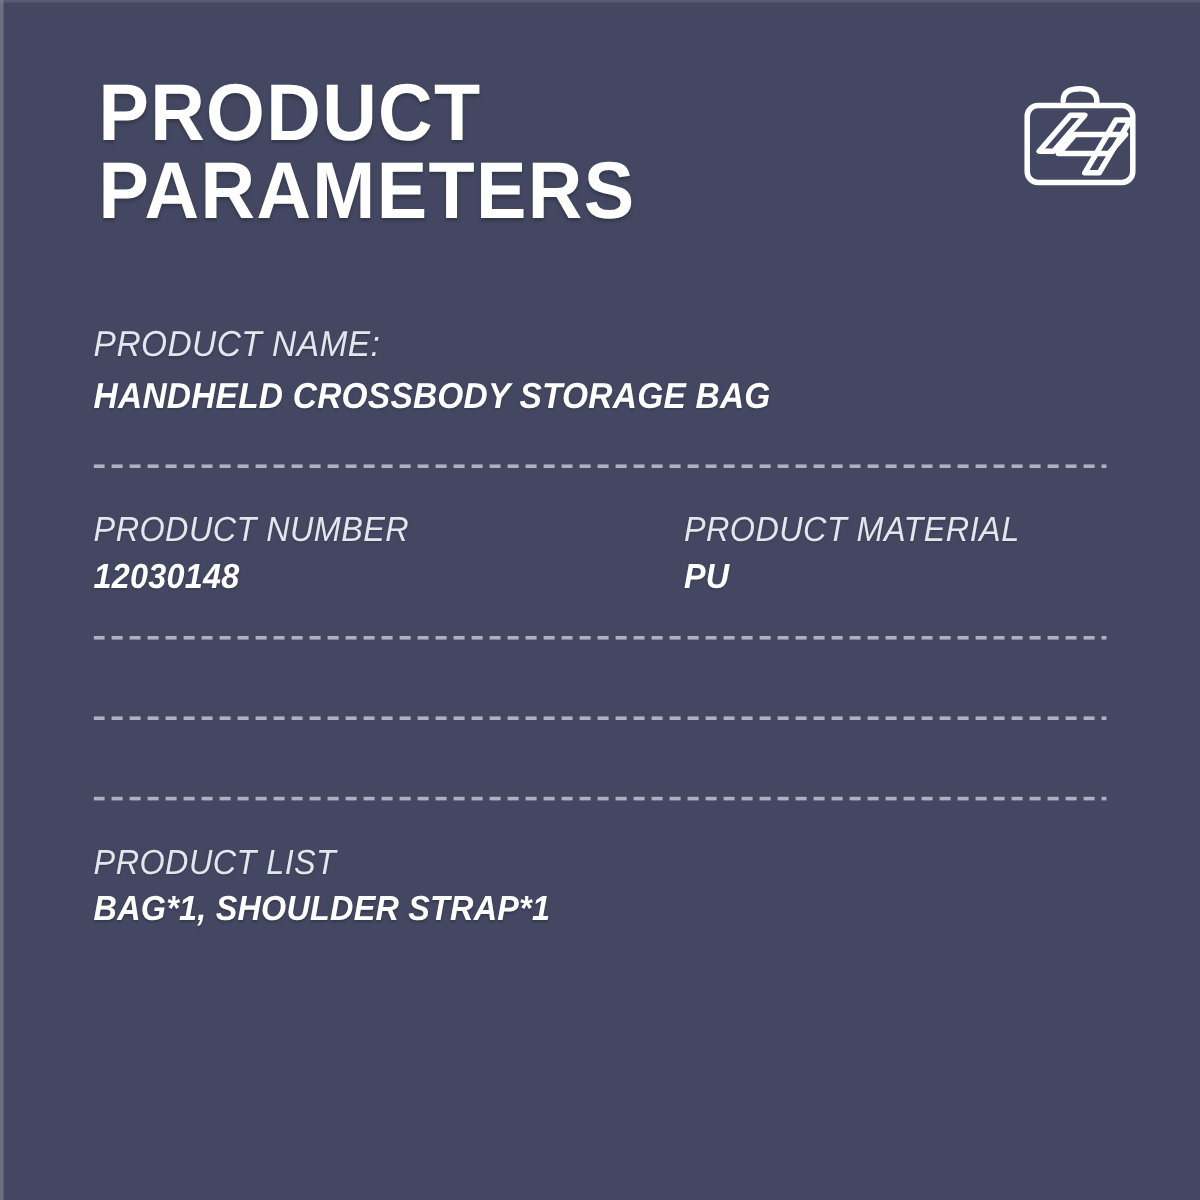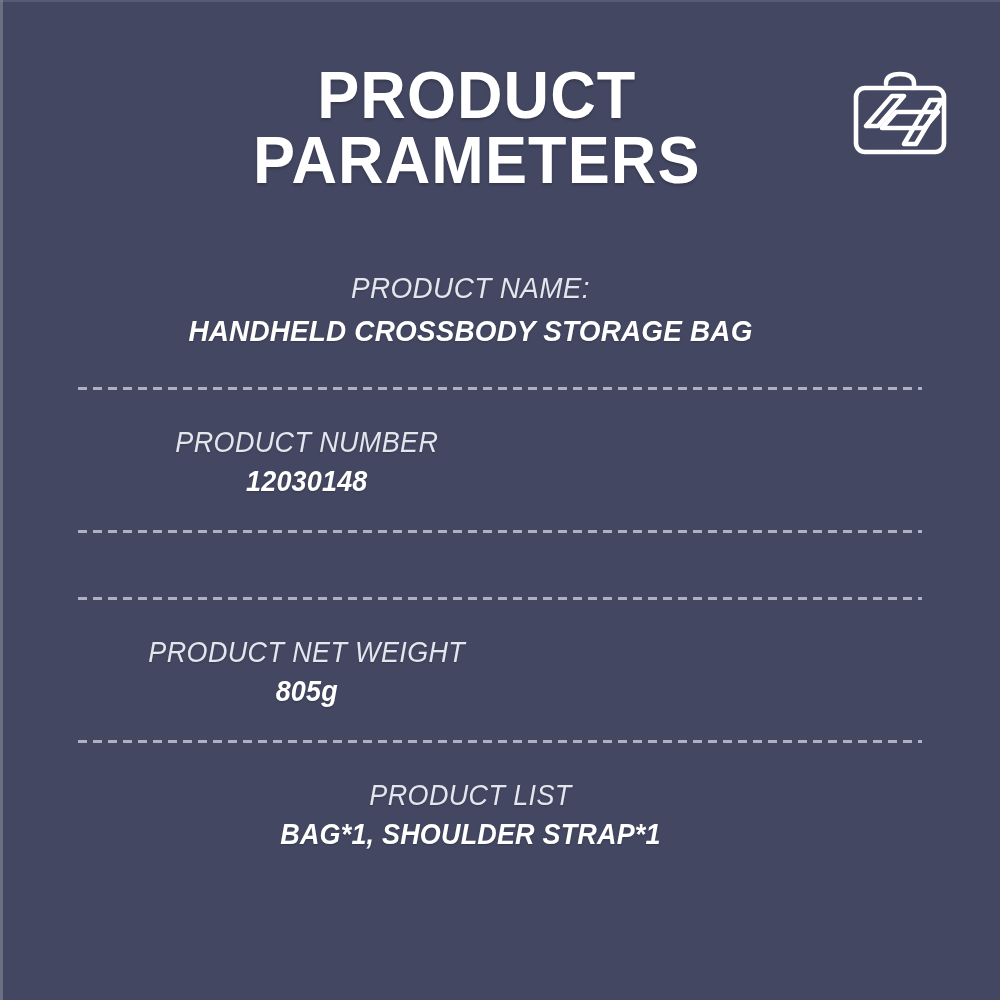--- a/index.html
+++ b/index.html
@@ -13,21 +13,21 @@
   
   .edge-left {
     position:absolute; left:0; top:0; width:3px; height:1000px;
     background:#8b8f9e; opacity:.55;
   }
   .edge-top {
     position:absolute; left:0; top:0; width:1000px; height:2px;
     background:#8b8f9e; opacity:.30;
   }
 
-  .page { position:absolute; inset:0; padding:0 60px;text-align:center; }
+  .page { position:absolute; inset:0; padding:0 60px; }
 
   
   .header { position:absolute; left:82px; top:62px; width:840px; }
   .title {
     color:#ffffff;
     font-size:67px;
     line-height:0.97;
     font-weight:700;
     letter-spacing:1.2px;
     transform:scaleX(0.94);
@@ -123,34 +123,34 @@
       <div class="value">HANDHELD CROSSBODY STORAGE BAG</div>
     </div>
 
     <div class="divider"></div>
 
     <div class="block row-block grid">
       <div class="col col-a">
         <div class="label">PRODUCT NUMBER</div>
         <div class="value">12030148</div>
       </div>
+      <div class="col col-b">
+        <div class="label">PRODUCT MATERIAL</div>
+        <div class="value">PU</div>
+      </div>
     </div>
 
     <div class="divider"></div>
 
     <div class="block row-block grid">
     </div>
 
     <div class="divider"></div>
 
     <div class="block row-block grid">
-      <div class="col col-a">
-        <div class="label">PRODUCT NET WEIGHT</div>
-        <div class="value">805g</div>
-      </div>
     </div>
 
     <div class="divider"></div>
 
     <div class="block list-block">
       <div class="col col-full">
         <div class="label">PRODUCT LIST</div>
         <div class="value">BAG*1, SHOULDER STRAP*1</div>
       </div>
     </div>

